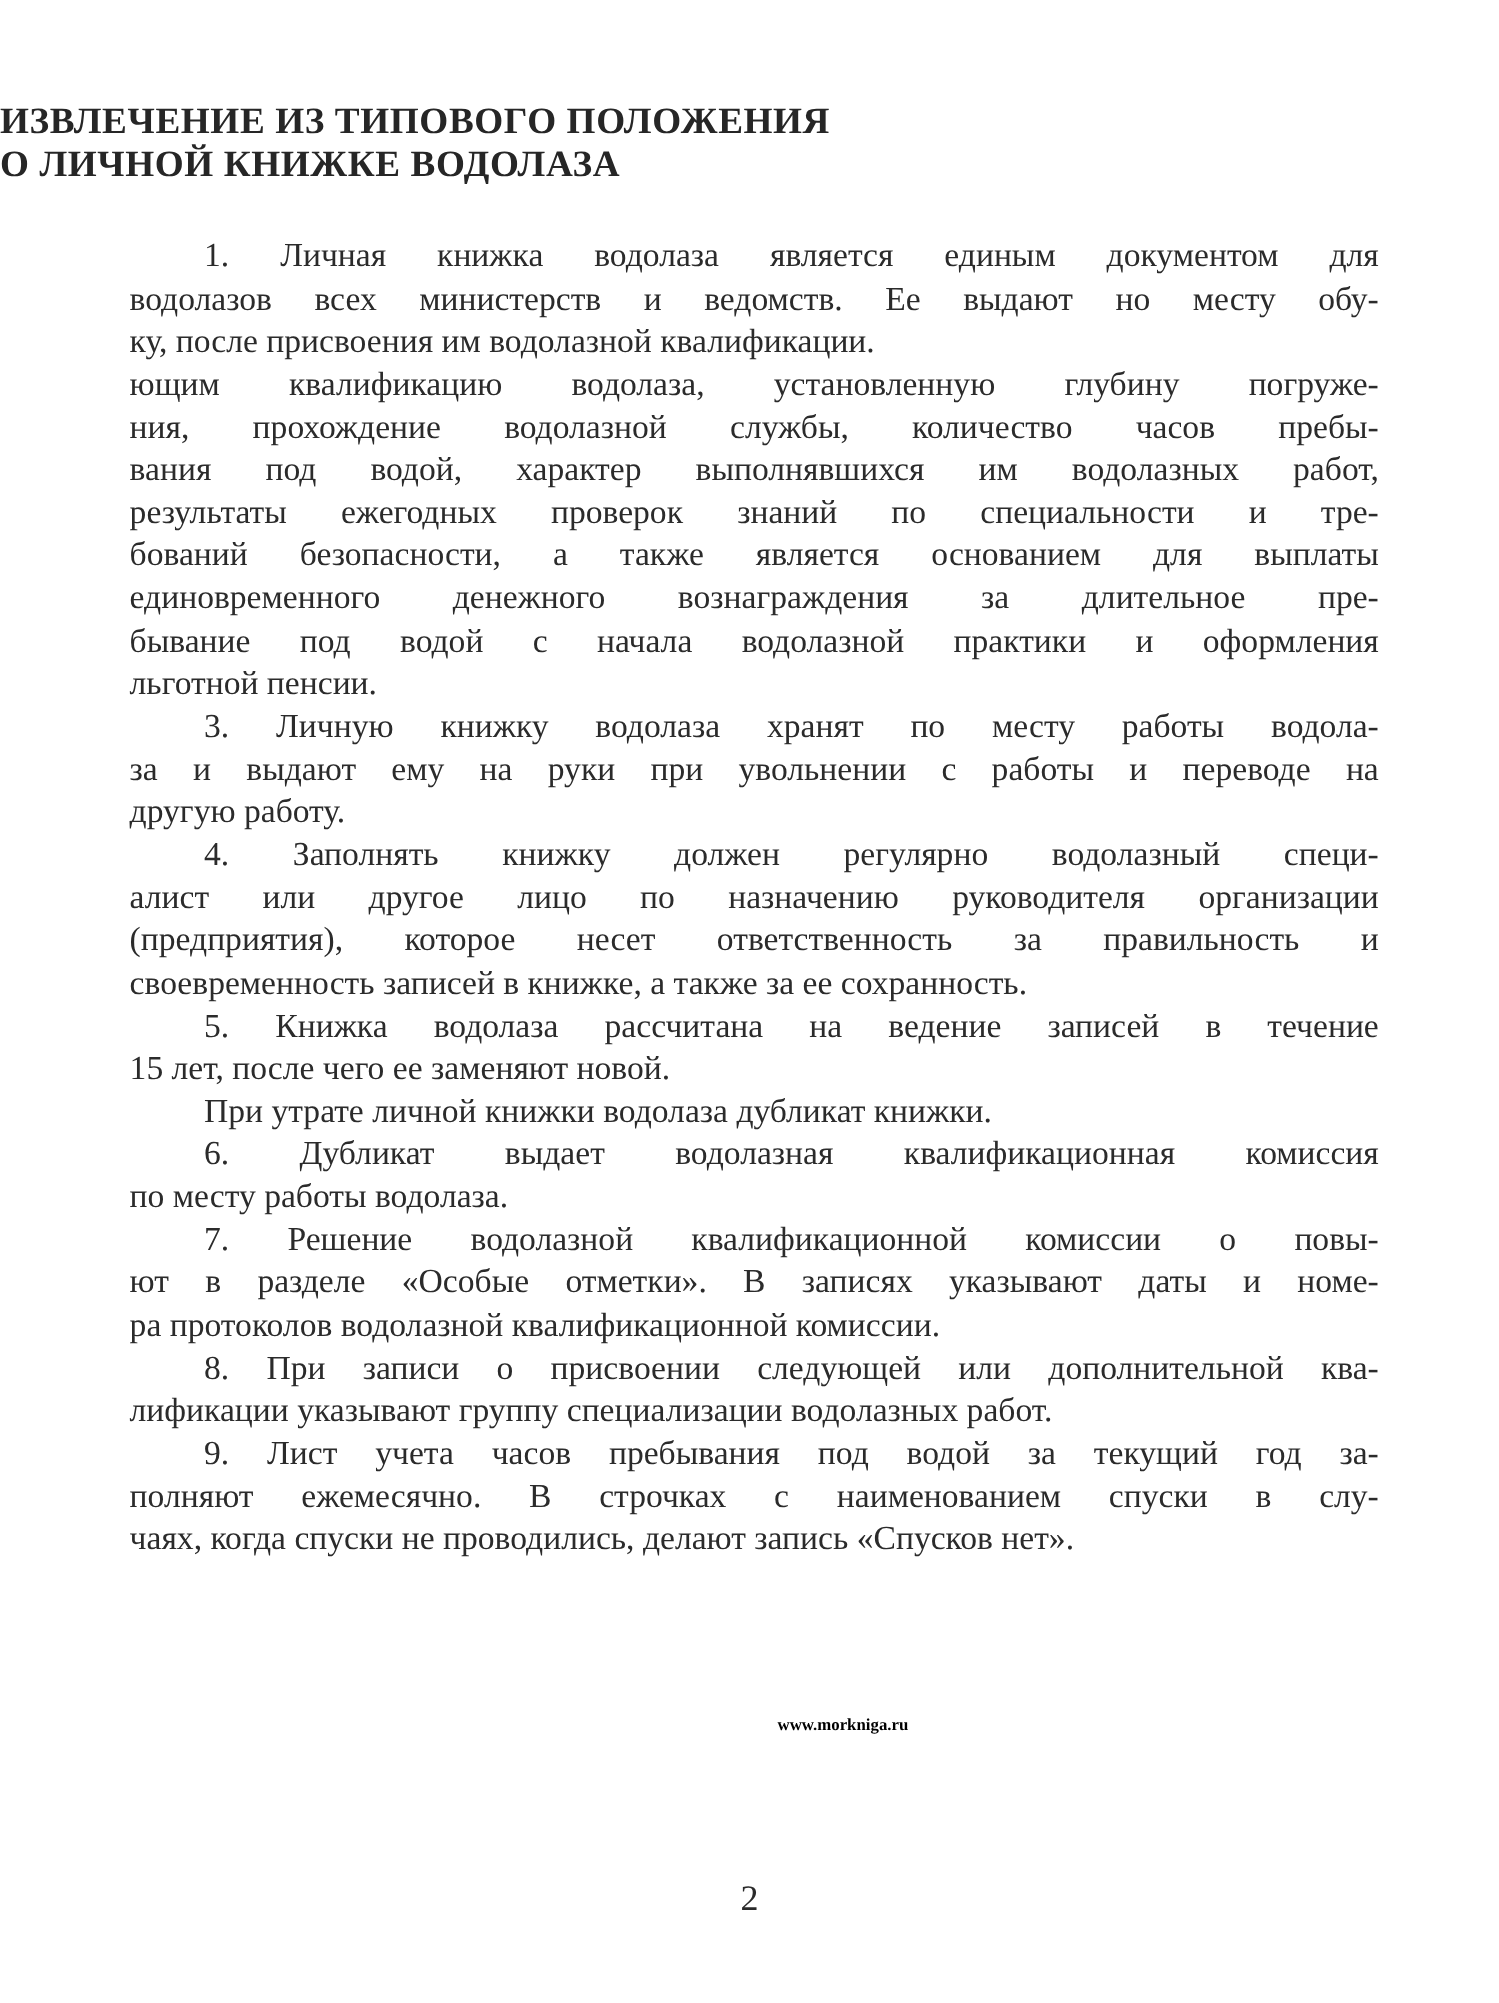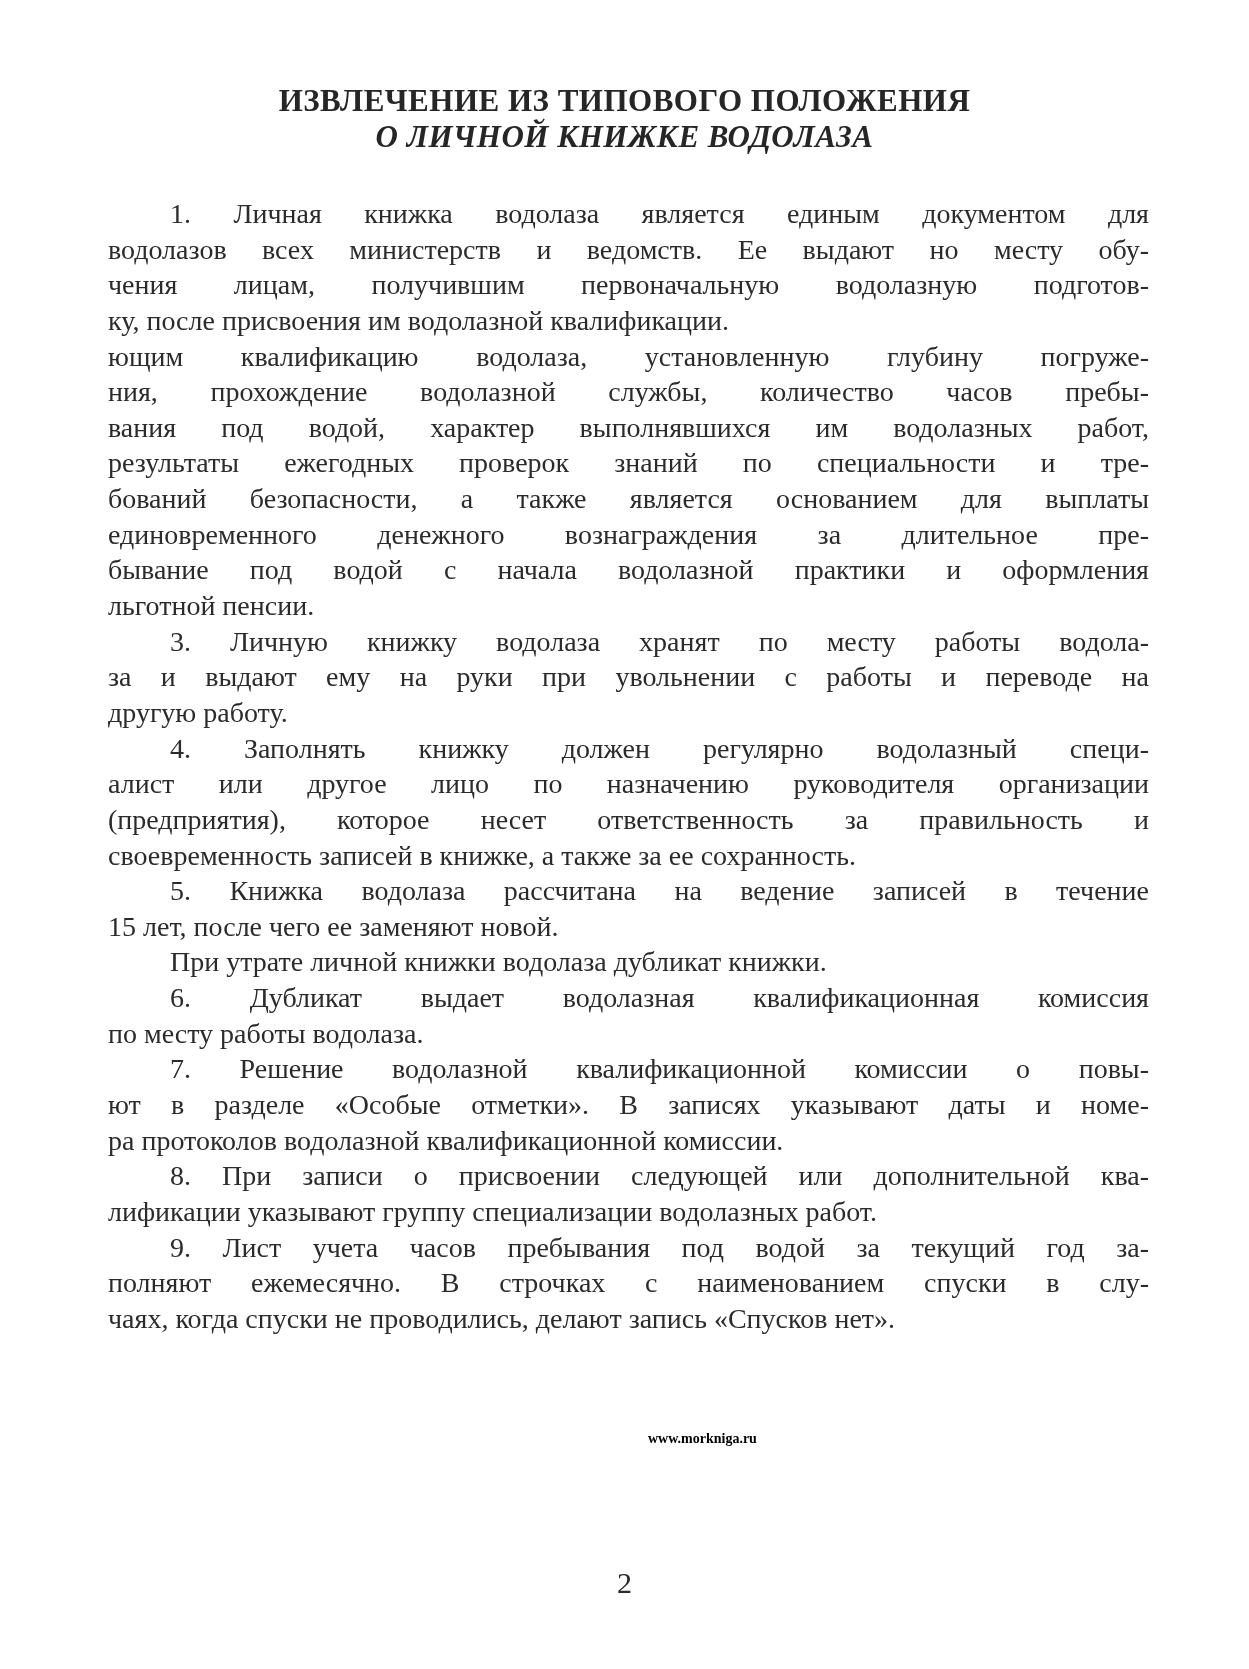--- a/index.html
+++ b/index.html
@@ -3,26 +3,26 @@
   <meta charset="utf-8">
   <style>
     html, body { margin: 0; padding: 0; background: #ffffff; }
     body { width: 1249px; height: 1669px; position: relative; overflow: hidden; }
     .page {
       position: absolute; left: 0; top: 0; width: 1249px; height: 1669px;
       background: #ffffff; color: #2a2a2a;
       font-family: "Liberation Serif", "DejaVu Serif", serif;
     }
     .title {
-      position: absolute; left: 0; width: 1249px; text-align: center;
+      position: absolute; left: 0; width: 1249px; 
       font-weight: bold; font-size: 31px; letter-spacing: 0.5px; color: #262626;
       line-height: 36px;
     }
     .title.l1 { top: 83px; }
-    .title.l2 { top: 119px; font-style: italic; }
+    .title.l2 { top: 119px; }
     .body-text {
       position: absolute; left: 108px; top: 196px; width: 1041px;
       font-size: 28px; line-height: 35.65px; color: #2b2b2b;
     }
     .line {
       display: block; height: 35.65px; white-space: nowrap;
       text-align: justify; text-align-last: justify;
     }
     .line.last { text-align-last: left; }
     .line.indent { padding-left: 62px; }
@@ -38,21 +38,20 @@
 </head>
 <body>
 
 <div class="page">
   <div class="title l1">ИЗВЛЕЧЕНИЕ ИЗ ТИПОВОГО ПОЛОЖЕНИЯ</div>
   <div class="title l2">О ЛИЧНОЙ КНИЖКЕ ВОДОЛАЗА</div>
 
   <div class="body-text" id="body-text">
       <span class="line indent">1. Личная книжка водолаза является единым документом для</span>
       <span class="line">водолазов всех министерств и ведомств. Ее выдают но месту обу-</span>
-      <span class="line">чения лицам, получившим первоначальную водолазную подготов-</span>
       <span class="line last">ку, после присвоения им водолазной квалификации.</span>
       <span class="line">ющим квалификацию водолаза, установленную глубину погруже-</span>
       <span class="line">ния, прохождение водолазной службы, количество часов пребы-</span>
       <span class="line">вания под водой, характер выполнявшихся им водолазных работ,</span>
       <span class="line">результаты ежегодных проверок знаний по специальности и тре-</span>
       <span class="line">бований безопасности, а также является основанием для выплаты</span>
       <span class="line">единовременного денежного вознаграждения за длительное пре-</span>
       <span class="line">бывание под водой с начала водолазной практики и оформления</span>
       <span class="line last">льготной пенсии.</span>
       <span class="line indent">3. Личную книжку водолаза хранят по месту работы водола-</span>

